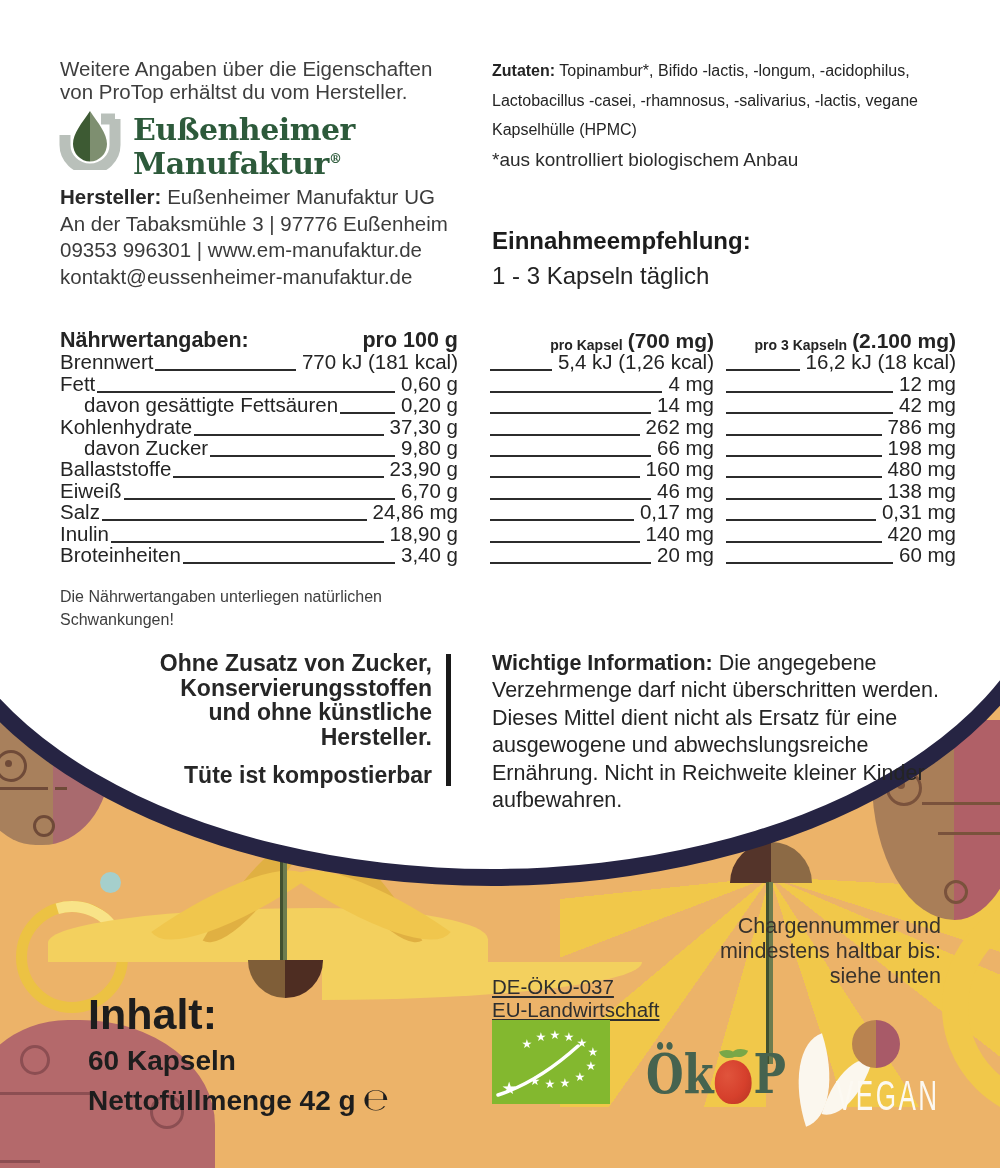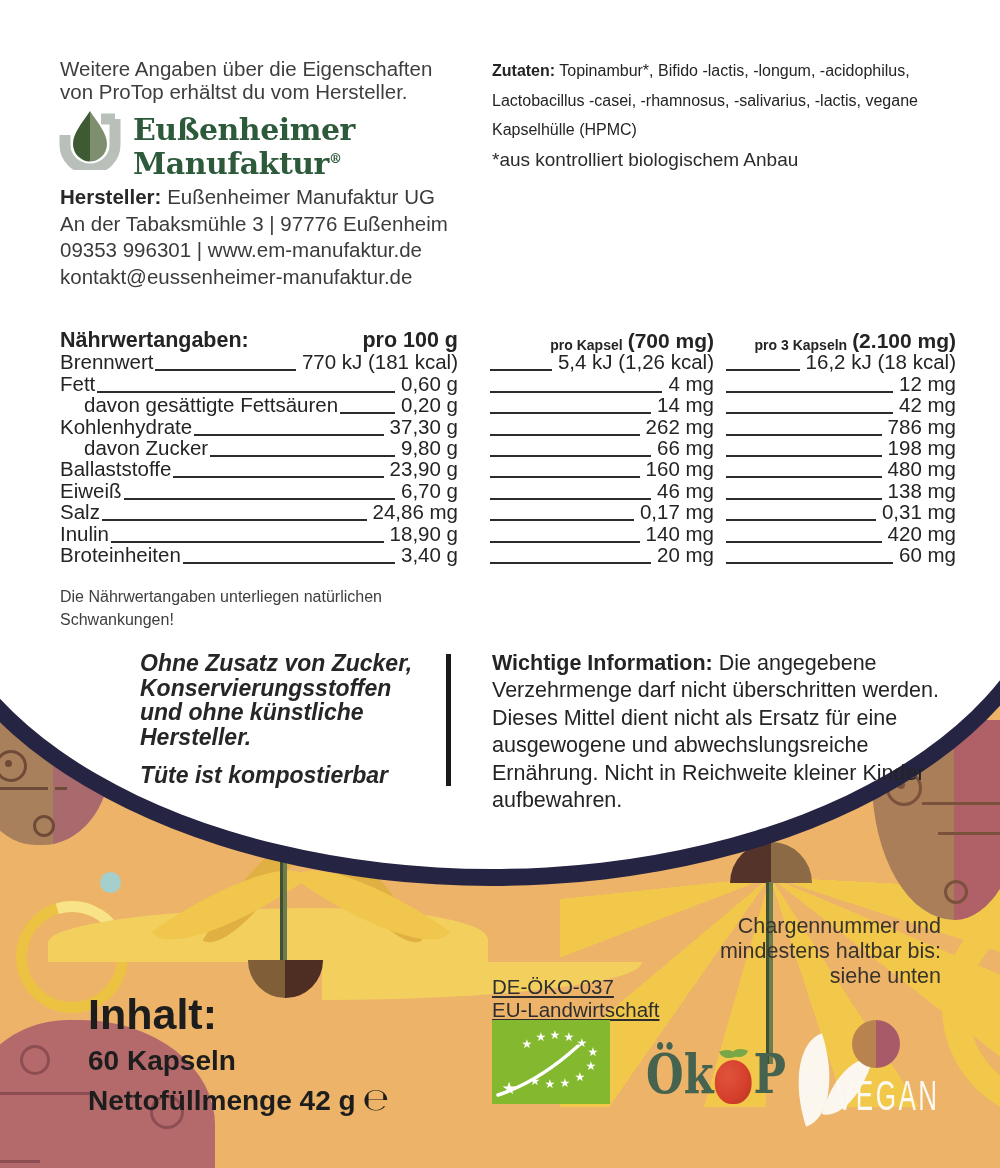--- a/index.html
+++ b/index.html
@@ -35,22 +35,22 @@
   .nh-title,.nh-100{font-size:21.5px;}
   .nh-name{font-size:14px;}
   .nh-amount{font-size:21px;margin-left:5px;}
   .nrow{display:flex;align-items:flex-end;height:21.4px;}
   .nlabel,.nval{white-space:nowrap;}
   .indent{padding-left:24px;}
   .leader{flex:1;border-bottom:2px solid #2c2c2c;margin:0 6px 3px 2px;min-width:8px;}
   .table-note{left:60px;top:585px;width:420px;font-size:16px;line-height:23px;color:#3e3e3e;z-index:3;}
 
   
-  .claims{left:140px;top:651px;width:292px;font-weight:bold;font-size:23px;
-          line-height:24.5px;color:#262626;z-index:3;font-style:italic;}
+  .claims{left:140px;top:651px;width:292px;text-align:right;font-weight:bold;font-size:23px;
+          line-height:24.5px;color:#262626;z-index:3;}
   .claims-compost{margin-top:14px;}
   .claims-bar{left:446px;top:654px;width:5px;height:132px;background:#191919;z-index:3;}
   .important{left:492px;top:650px;width:458px;font-size:21.5px;line-height:27.4px;z-index:3;}
 
   
   .illustration{left:0;top:620px;width:1000px;height:548px;background:#ecb369;overflow:hidden;z-index:1;}
   .sky{position:absolute;left:-84px;top:-416px;width:1152px;height:682px;box-sizing:border-box;
        background:#fff;border:17px solid #262443;border-radius:50%;}
   .rays{position:absolute;left:560px;top:257px;width:440px;height:230px;
         background:repeating-conic-gradient(from 113deg at 210px 0px,#f1c84a 0deg 15deg,rgba(0,0,0,0) 15deg 34deg);}
@@ -167,20 +167,24 @@
     <div>09353 996301 | www.em-manufaktur.de</div>
     <div>kontakt@eussenheimer-manufaktur.de</div>
   </div>
 
   <div class="abs ingredients">
     <p><b>Zutaten:</b>
        <span>Topinambur*, Bifido -lactis, -longum, -acidophilus, Lactobacillus -casei, -rhamnosus, -salivarius, -lactis, vegane Kapselhülle (HPMC)</span></p>
     <div class="ing-foot">*aus kontrolliert biologischem Anbau</div>
   </div>
 
+  <div class="abs dosage">
+    <div class="dosage-title">Einnahmeempfehlung:</div>
+    <div class="dosage-text">1 - 3 Kapseln täglich</div>
+  </div>
 
   <div class="abs ntable">
     <div class="ncol" id="ncol1">
       <div class="nheader">
         <span class="nh-title">Nährwertangaben:</span>
         <span class="nh-100">pro 100 g</span>
       </div>
     <div class="nrow">
           <span class="nlabel">Brennwert</span>
           <span class="leader"></span>

